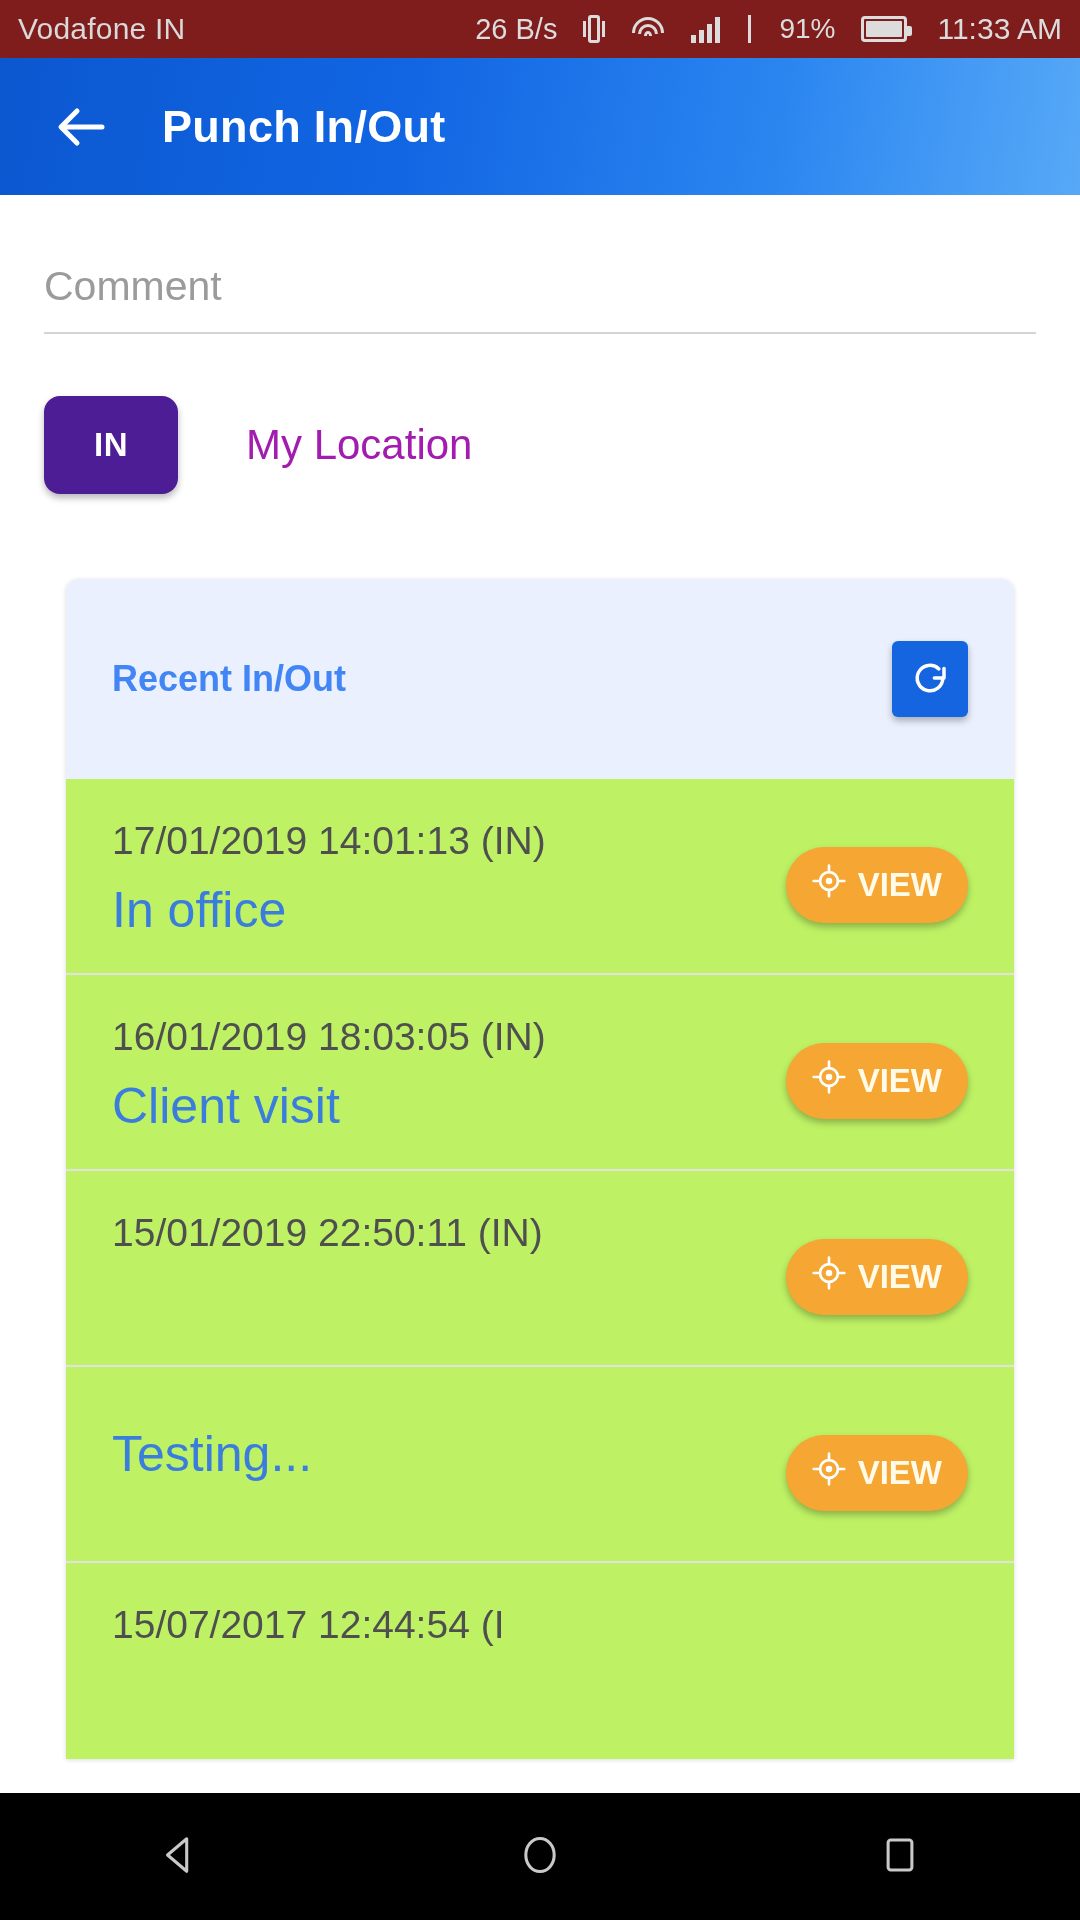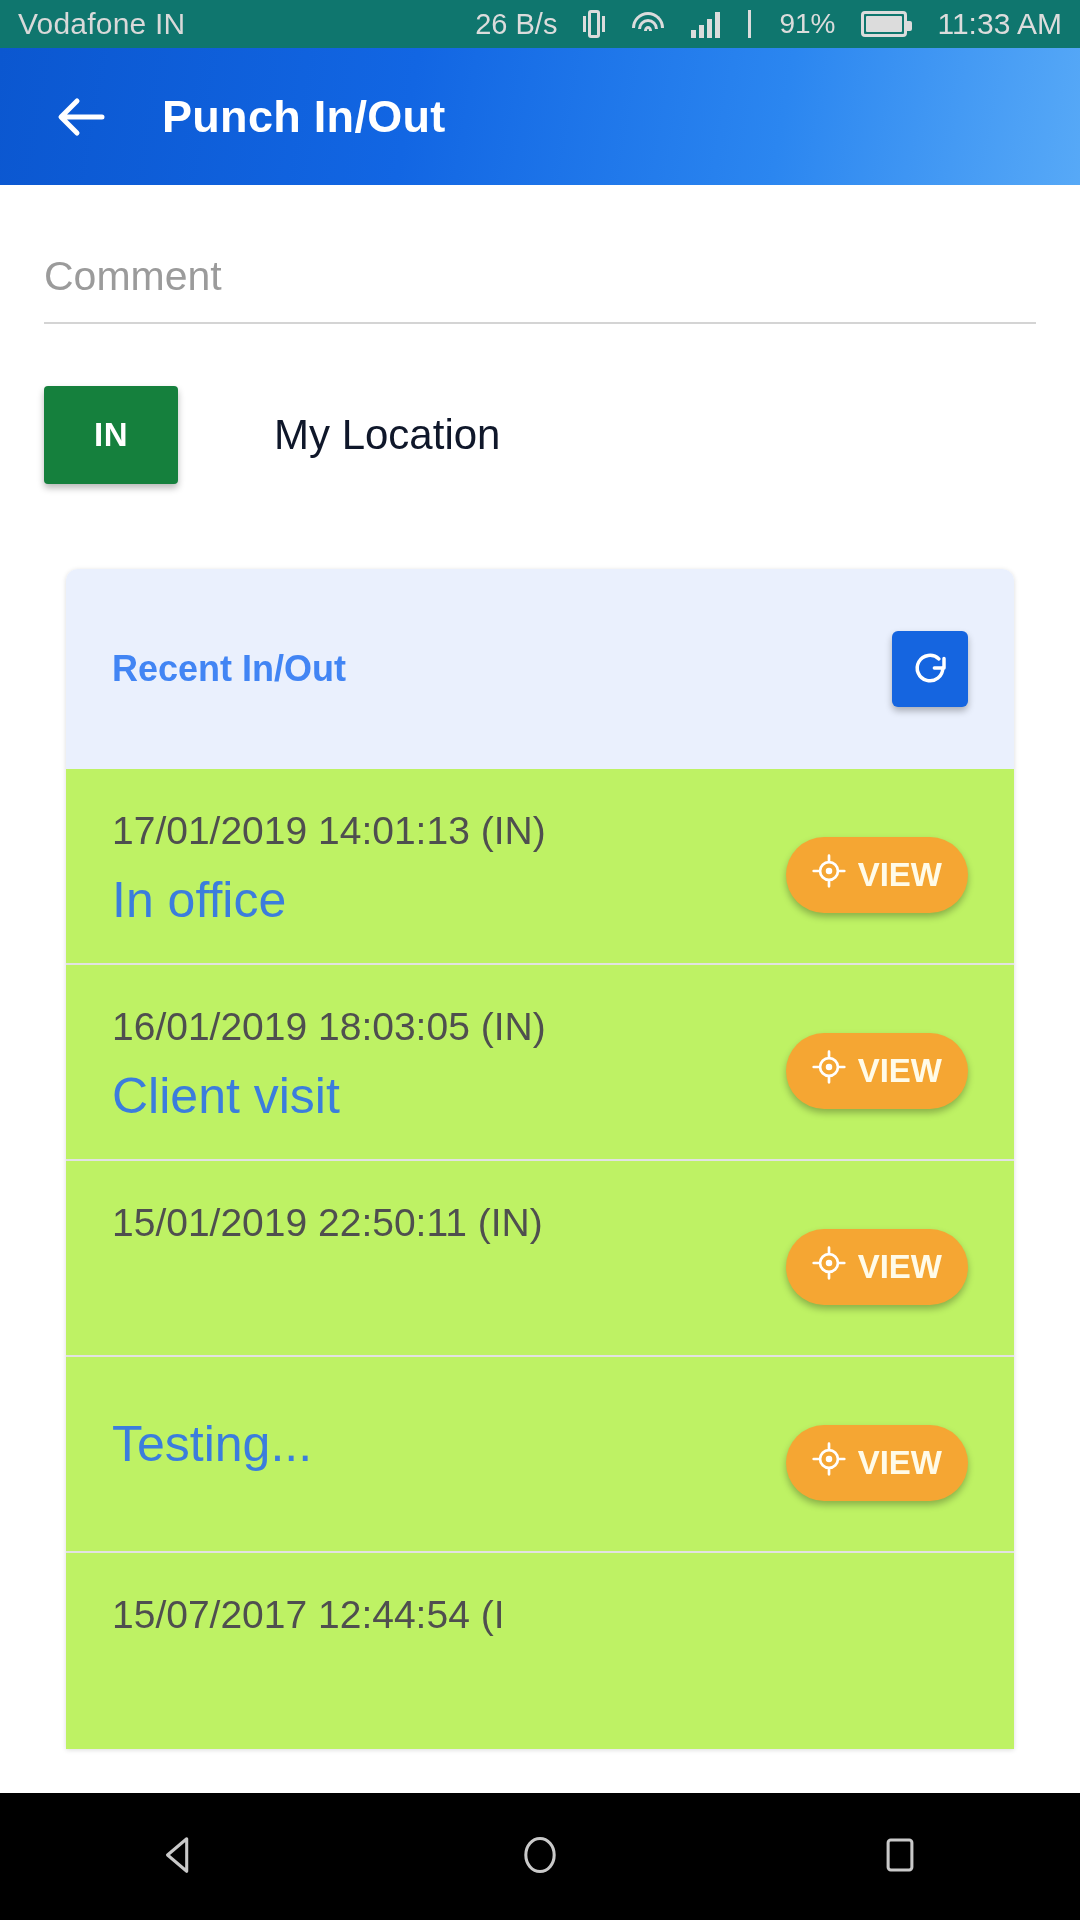--- a/index.html
+++ b/index.html
@@ -6,22 +6,22 @@
   html, body { width:1080px; height:1920px; }
   body {
     font-family:"Liberation Sans", sans-serif;
     background:#ffffff;
     overflow:hidden;
     position:relative;
   }
 
   
   .status-bar{
-    height:48px; width:100%;
-    background:#0f766e;
+    height:58px; width:100%;
+    background:#7f1d1d;
     display:flex; align-items:center;
     padding:0 18px;
     color:#d8d8d8;
     text-align:right;
   }
   .status-carrier{ font-size:30px; letter-spacing:.2px; color:#d9d9d9; }
   .status-right{
     margin-left:auto;
     display:flex; align-items:center; gap:26px;
     font-size:28px; color:#dcdcdc;
@@ -88,31 +88,31 @@
     font-size:41px; color:#3a3a3a; background:transparent;
   }
   .comment-input::placeholder{ color:#9b9b9b; }
 
   .action-row{
     margin-top:62px;
     display:flex; align-items:center;
   }
   .in-button{
     width:134px; height:98px;
-    background:#15803d;
-    border:none; border-radius:4px;
+    background:#4c1d95;
+    border:none; border-radius:16px;
     color:#ffffff; font-size:33px; font-weight:bold;
     font-family:"Liberation Sans", sans-serif;
     letter-spacing:.5px;
     box-shadow:0 4px 7px rgba(0,0,0,.28);
     cursor:pointer;
   }
   .my-location{
-    margin-left:96px;
-    color:#0f172a; font-size:42px;
+    margin-left:68px;
+    color:#a21caf; font-size:42px;
     text-decoration:none; cursor:pointer;
   }
 
   
   .card{
     margin:85px 22px 0 22px;
     background:#ffffff;
     border-radius:12px 12px 0 0;
     box-shadow:0 1px 5px rgba(0,0,0,.14);
     overflow:hidden;

